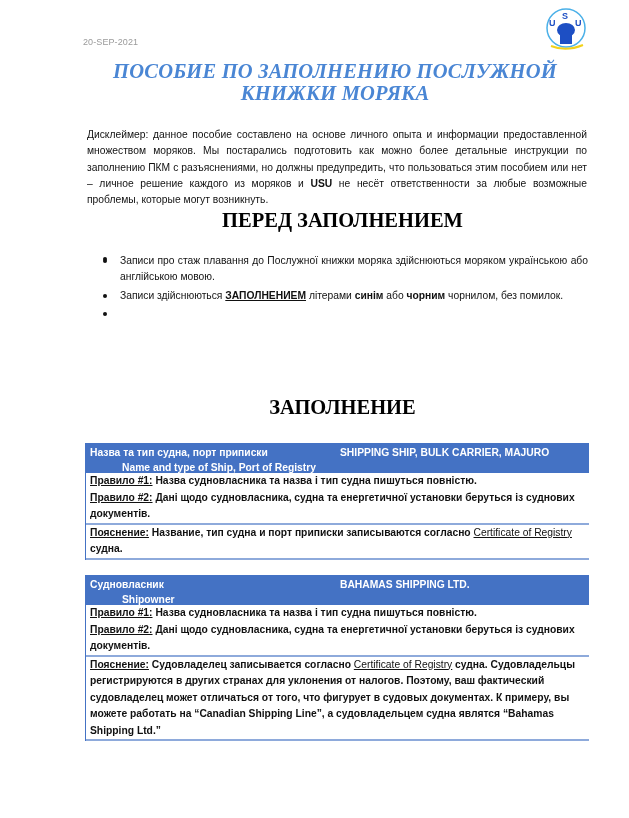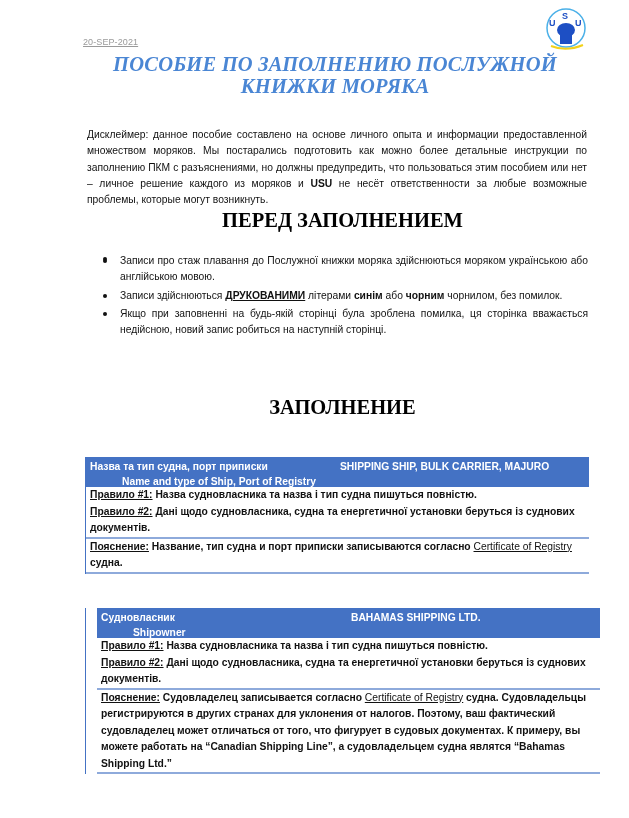--- a/index.html
+++ b/index.html
@@ -1,38 +1,38 @@
 <!DOCTYPE html>
 <html><head>
 <meta charset="utf-8">
 <style>
   html, body { margin: 0; padding: 0; background: #ffffff; }
   body { width: 629px; height: 818px; position: relative; overflow: hidden;
          font-family: "Liberation Sans", sans-serif; color: #000; }
   .page { position: absolute; left: 0; top: 0; width: 629px; height: 818px; }
-  .date { position: absolute; left: 83px; top: 37px; font-size: 9px; color: #9a9a9a; letter-spacing: 0.1px; text-decoration: underline; }
+  .date { position: absolute; left: 83px; top: 37px; font-size: 9px; color: #9a9a9a; letter-spacing: 0.1px; }
   .logo { position: absolute; left: 543px; top: 6px; width: 46px; height: 48px; }
-  .title { position: absolute; left: 80px; top: 53px; width: 510px; text-align: center;
+  .title { position: absolute; left: 80px; top: 60px; width: 510px; text-align: center;
            font-family: "Liberation Serif", serif; font-style: italic; font-weight: bold;
            font-size: 20.5px; line-height: 22px; color: #4a86d4; letter-spacing: 0.2px; }
   .disclaimer { position: absolute; left: 87px; top: 127px; width: 500px; font-size: 10.3px;
                 line-height: 16.3px; text-align: justify; color: #111; }
   .disclaimer b { font-weight: bold; }
   .h2 { position: absolute; width: 629px; left: 0; text-align: center;
         font-family: "Liberation Serif", serif; font-weight: bold; font-size: 20.5px; color: #000; }
   .h2.before { top: 209px; left: 28px; }
   .h2.fill { top: 396px; left: 28px; }
   .bullets { position: absolute; left: 103px; top: 251px; width: 485px; margin: 0; padding: 0; list-style: none; }
   .bullets li { position: relative; padding-left: 17px; font-size: 10.3px; line-height: 16.3px;
                 text-align: justify; color: #111; margin-bottom: 2px; }
   .bullets li .dot { position: absolute; left: 0; top: 6px; width: 4px; height: 4px; border-radius: 50%; background: #111; }
   .bullets u { font-weight: bold; }
   .tbl { position: absolute; left: 85px; width: 503px; border-left: 1px solid #4472c4; }
-  .tbl.t1 { top: 457px; }
-  .tbl.t2 { top: 608px; padding-left: 11px; }
+  .tbl.t1 { top: 443px; }
+  .tbl.t2 { top: 575px; }
   .thead { background: #4472c4; color: #fff; font-weight: bold; font-size: 10.3px; line-height: 15px;
            padding: 2px 4px 1px 4px; position: relative; height: 30px; box-sizing: border-box; }
   .thead .lbl1 { position: absolute; left: 4px; top: 2px; }
   .thead .lbl2 { position: absolute; left: 4px; top: 17px; margin-left: 32px; }
   .thead .val { position: absolute; top: 2px; }
   .t1 .thead .val { left: 254px; text-align: center; }
   .t2 .thead .val { left: 254px; }
   .tcell { font-size: 10.3px; line-height: 16.5px; font-weight: bold; padding: 0 4px;
            border-bottom: 2px solid #8eaadb; color: #111; }
   .tcell .k { text-decoration: underline; font-weight: bold; margin-top: 16px; }
@@ -60,22 +60,22 @@
     <div>КНИЖКИ МОРЯКА</div>
   </div>
 
   <div class="disclaimer"><span>Дисклеймер: данное пособие составлено на основе личного опыта и информации предоставленной множеством моряков. Мы постарались подготовить как можно более детальные инструкции по заполнению ПКМ с разъяснениями, но должны предупредить, что пользоваться этим пособием или нет – личное решение каждого из моряков и </span><b>USU</b><span> не несёт ответственности за любые возможные проблемы, которые могут возникнуть.</span></div>
 
   <div class="h2 before">ПЕРЕД ЗАПОЛНЕНИЕМ</div>
 
   <ul class="bullets">
     <li><span class="dot"></span></li>
     <li><span class="dot"></span><span>Записи про стаж плавання до Послужної книжки моряка здійснюються моряком українською або англійською мовою.</span></li>
-    <li><span class="dot"></span><span>Записи здійснюються </span><u>ДРУКОВАНИМИ</u><span> літерами </span><b>синім</b><span> або </span><b>чорним</b><span> чорнилом, без помилок.</span></li>
-    <li><span class="dot"></span><span>Якщо при заповненні на будь-якій сторінці була зроблена помилка, ця сторінка вважається недійсною, новий запис робиться на наступній сторінці.</span></li>
+    <li><span class="dot"></span><span>Записи здійснюються </span><u>ЗАПОЛНЕНИЕМ</u><span> літерами </span><b>синім</b><span> або </span><b>чорним</b><span> чорнилом, без помилок.</span></li>
+    <li><span class="dot"></span></li>
   </ul>
 
   <div class="h2 fill">ЗАПОЛНЕНИЕ</div>
 
   <div class="tbl t1">
     <div class="thead">
       <span class="lbl1">Назва та тип судна, порт приписки</span>
       <span class="lbl2">Name and type of Ship, Port of Registry</span>
       <span class="val">SHIPPING SHIP, BULK CARRIER, MAJURO</span>
     </div>

